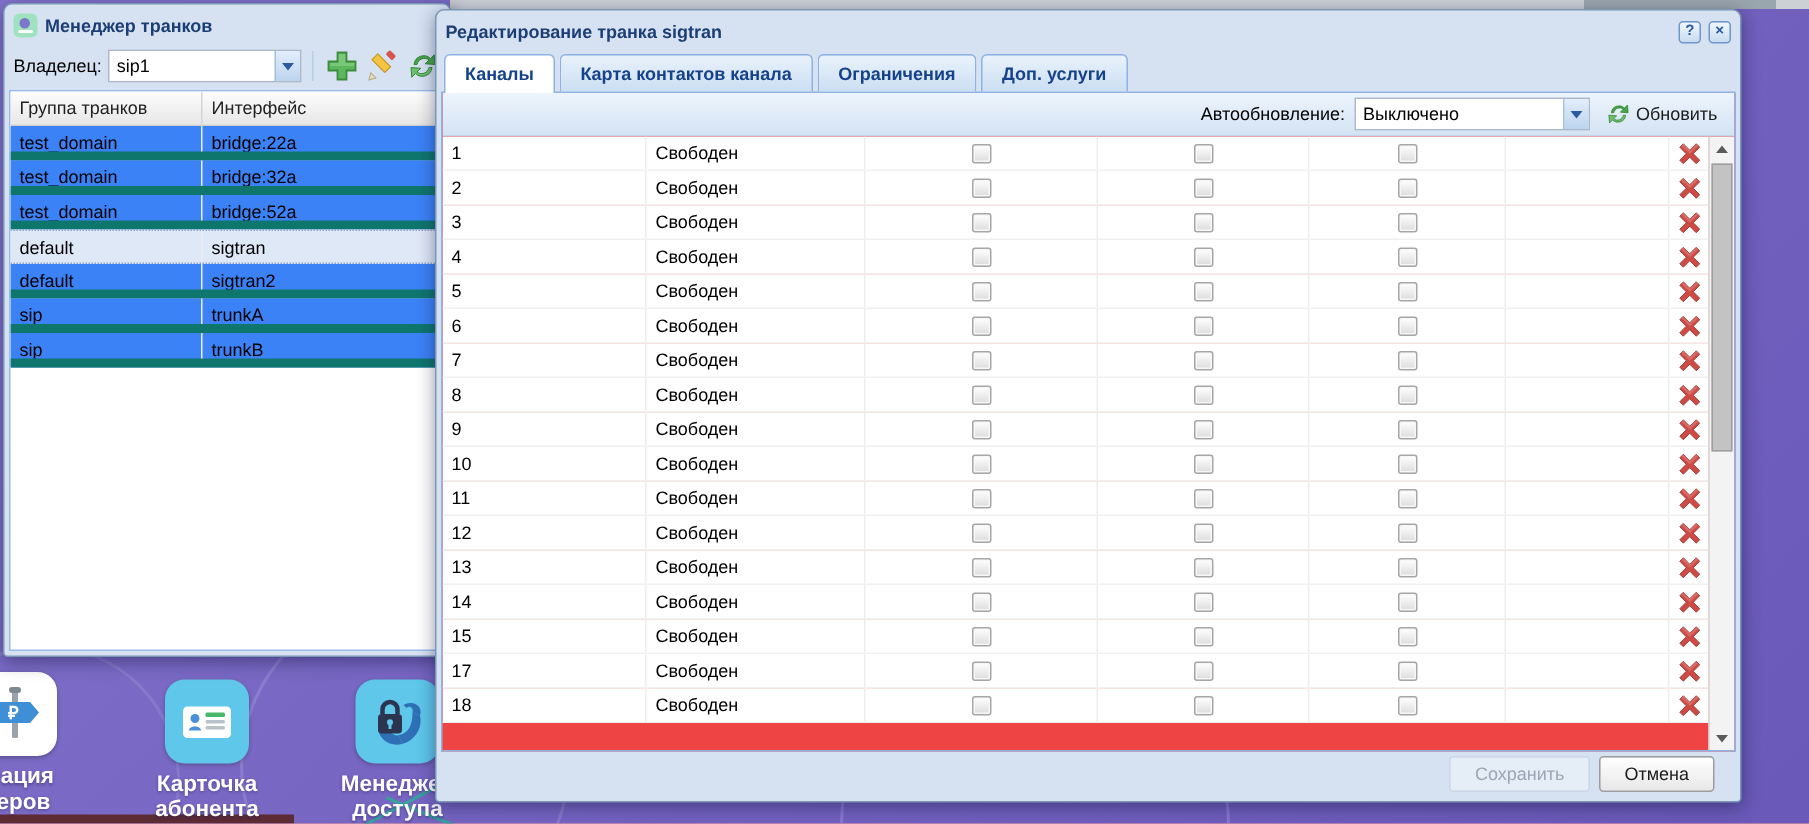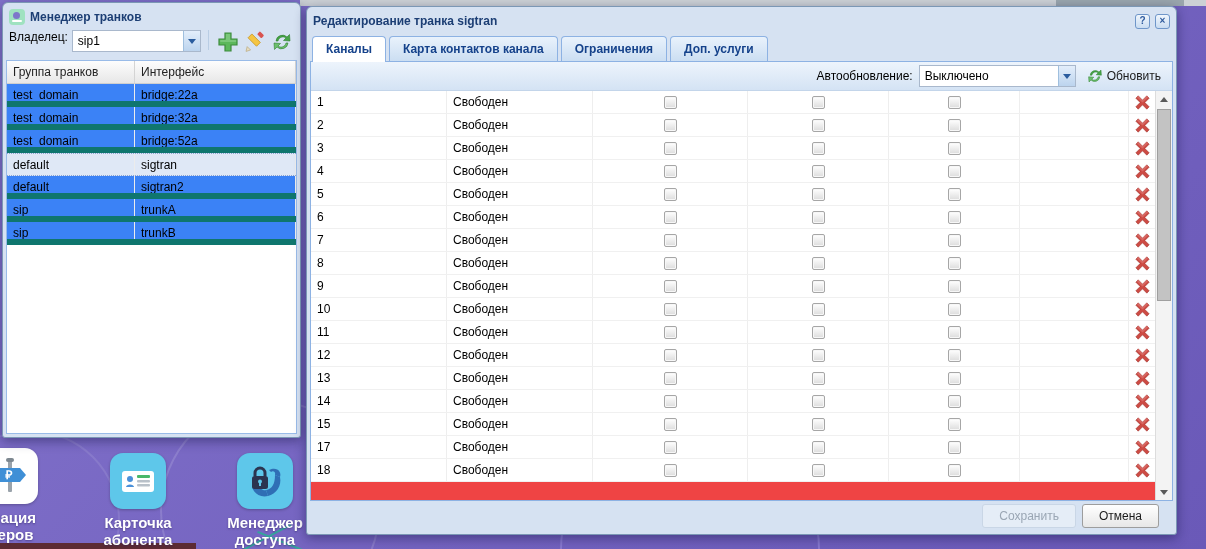--- a/index.html
+++ b/index.html
@@ -42,21 +42,21 @@
     background:linear-gradient(#f0f6fd,#c9dcf1); color:#2f5b9e; font-size:10px; font-weight:bold;
     display:flex; align-items:center; justify-content:center; line-height:1; cursor:pointer; }
 
   
   #win-trunks { left:2px; top:2px; width:299px; height:436px; }
   .tm-icon { width:16px; height:16px; border-radius:4px; background:#9fe2c0; position:relative; flex:0 0 auto;}
   .tm-icon::before { content:""; position:absolute; left:4px; top:3px; width:7px; height:7px;
     border-radius:50%; background:#7d77ca; }
   .tm-icon::after { content:""; position:absolute; left:3px; top:11px; width:10px; height:2px;
     border-radius:1px; background:#ffffff; }
-  .tm-toolbar { height:32px; display:flex; align-items:flex-start; gap:4px; padding:2px 3px; flex:0 0 auto; }
+  .tm-toolbar { height:32px; display:flex; align-items:center; gap:4px; padding:2px 3px; flex:0 0 auto; }
   .tm-toolbar label { font-size:12px; color:#000; }
   .combo { display:flex; height:22px; border:1px solid #a9b8cc; background:#fff; align-items:stretch; }
   .combo .val { font-size:12px; color:#000; padding:3px 5px; overflow:hidden; white-space:nowrap; }
   .combo .trigger { width:17px; border-left:1px solid #9fbfde;
     background:linear-gradient(#e3eefb,#bcd4ee); display:flex; align-items:center; justify-content:center; cursor:pointer;}
   .combo .trigger::after { content:""; border-left:4px solid transparent; border-right:4px solid transparent;
     border-top:5px solid #2a5c9e; }
   #owner-combo .val { width:110px; }
   .vsep { width:1px; height:20px; background:#b9cde4; margin:0 3px; }
   .icon-btn { width:24px; height:24px; display:flex; align-items:center; justify-content:center;
@@ -66,21 +66,21 @@
   .lheader, .lrow { display:grid; grid-template-columns:128px 1fr; }
   .lheader { height:23px; background:linear-gradient(#fdfdfd,#e7e7e7); border-bottom:1px solid #cfcfcf; flex:0 0 auto;}
   .lheader .hc { font-size:12px; color:#222; padding:4px 6px; border-right:1px solid #d4d4d4;
     overflow:hidden; white-space:nowrap; }
   .lrow { height:23px; border-bottom:6px solid #0f766e; background:#3b82f6; cursor:pointer; }
   .lrow .lc { font-size:12px; color:#000; padding:4px 6px; border-right:1px solid #ececec;
     overflow:hidden; white-space:nowrap; }
   .lrow.sel { background:#dfe8f6; border-top:1px dotted #8aa3d1; border-bottom:1px dotted #8aa3d1; }
 
   
-  #win-edit { left:306px; top:6px; width:871px; height:529px; }
+  #win-edit { left:290px; top:6px; width:871px; height:529px; }
   .tabbar { height:30px; display:flex; align-items:flex-end; gap:3px; padding:0 0 0 2px;
     border-bottom:1px solid #8db2e3; flex:0 0 auto; }
   .tab { border:1px solid #8db2e3; border-bottom:none; border-radius:4px 4px 0 0;
     padding:5px 13px 5px; font-size:12px; font-weight:bold; color:#15428b;
     background:linear-gradient(#e9f2fc,#cbdef2); cursor:pointer; white-space:nowrap;margin-top:26px; }
   .tab.active { background:#fff; margin-bottom:-1px; padding-bottom:6px; }
   .panel { border:1px solid #8db2e3; border-top:none; background:#ef4444; flex:1;
     display:flex; flex-direction:column; overflow:hidden; }
   .etoolbar { height:29px; flex:0 0 auto; display:flex; align-items:center; justify-content:flex-end;
     gap:6px; padding:0 6px; background:linear-gradient(#edf4fc,#d4e3f4); border-bottom:1px solid #c3d5ea; }

